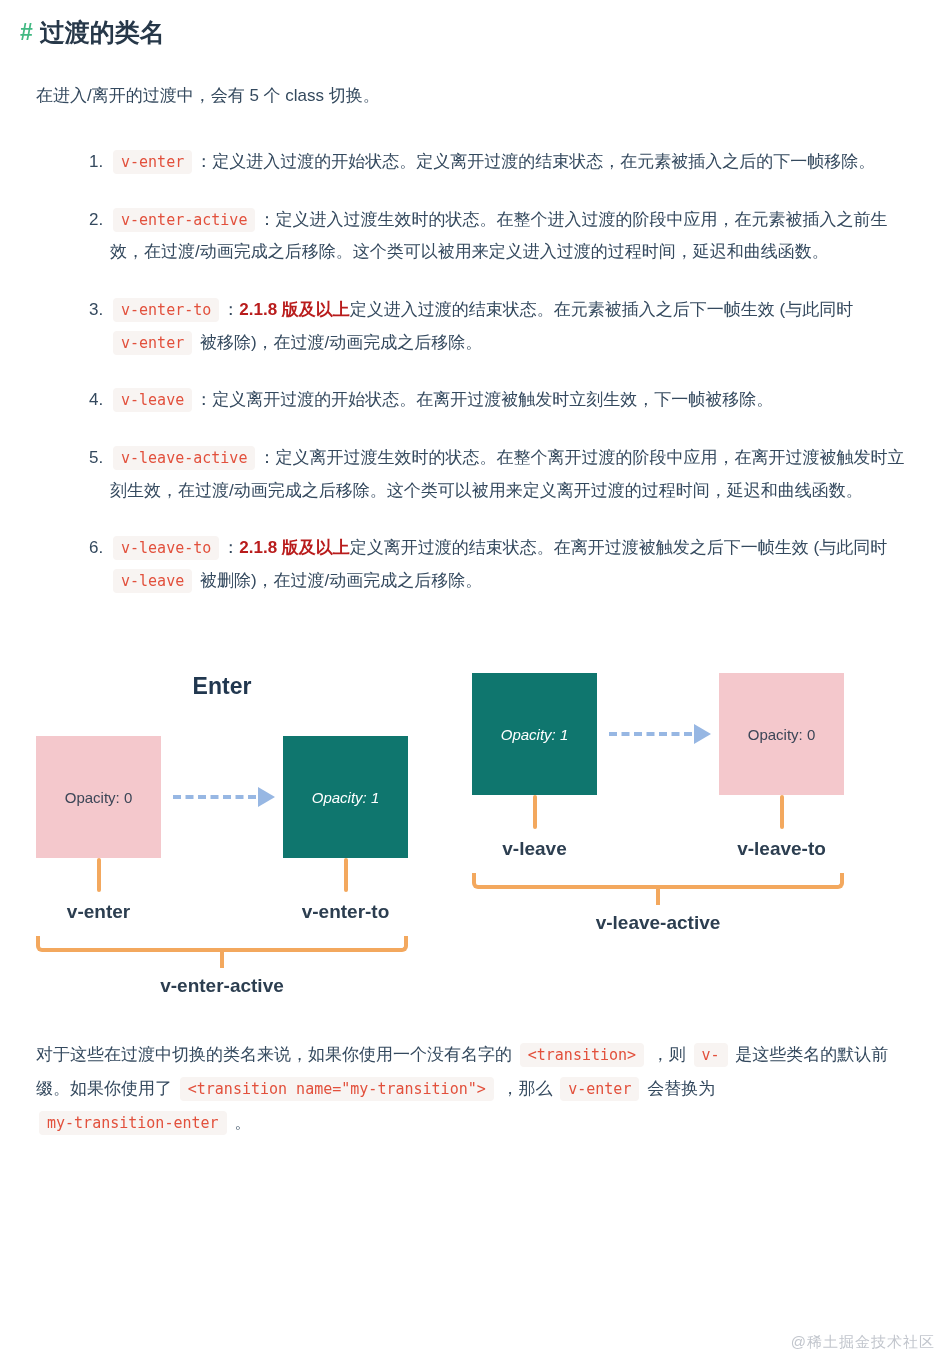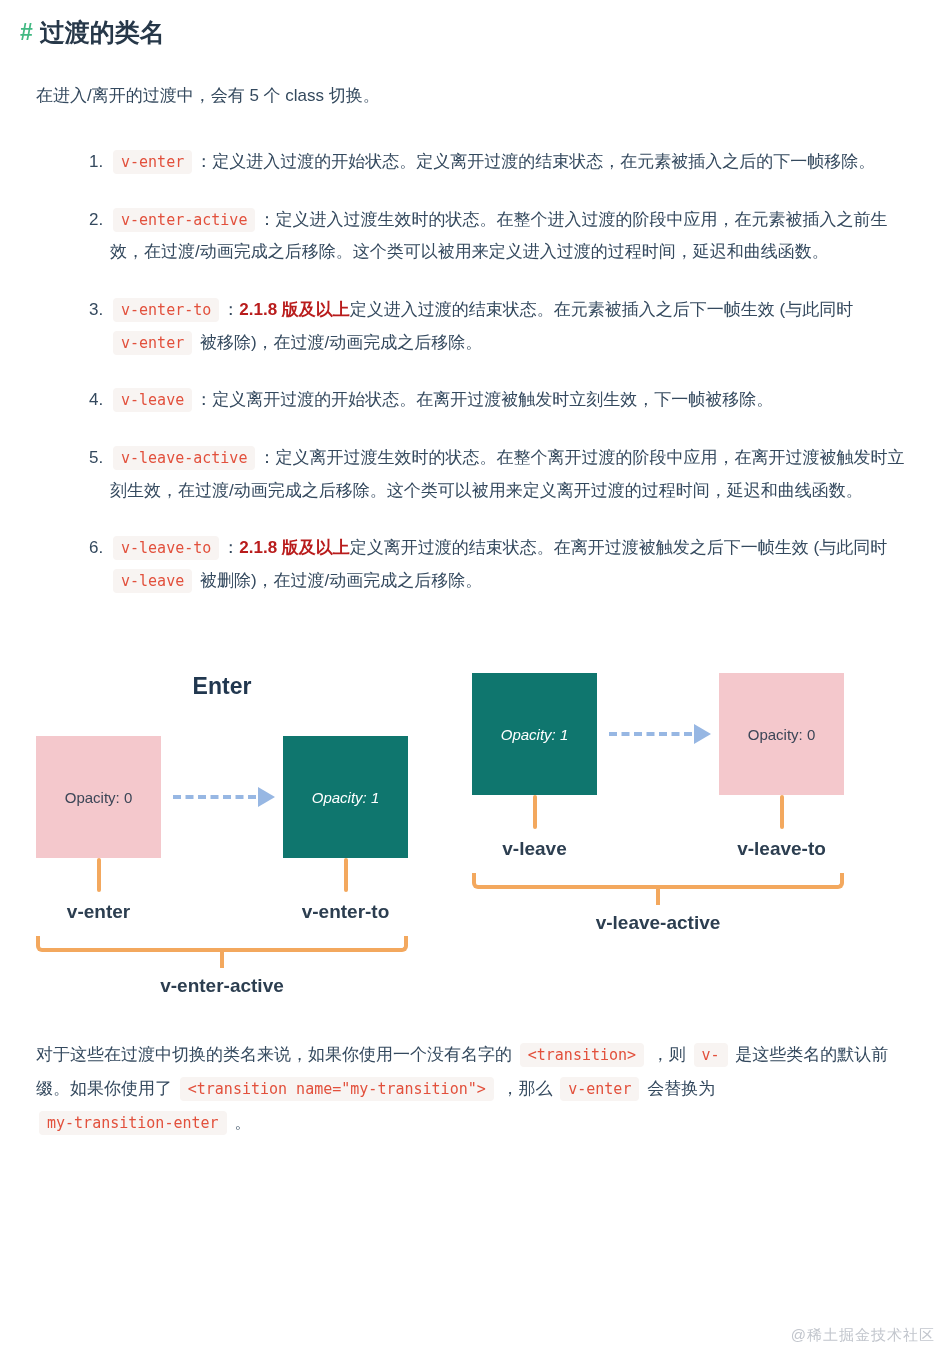--- a/index.html
+++ b/index.html
@@ -147,21 +147,21 @@
   }
 
   
   .footer-block { margin-top: 41px; }
   .footer-block .para { line-height: 2.0; }
   .footer-block .para + .para { margin-top: -2px; }
 
   .watermark {
     position: absolute;
     right: 13px;
-    bottom: 13px;
+    bottom: 6px;
     font-size: 15px;
     color: #c2c6cd;
     letter-spacing: 1px;
   }
 </style>
 </head>
 <body>
 
 <div class="page">
 

